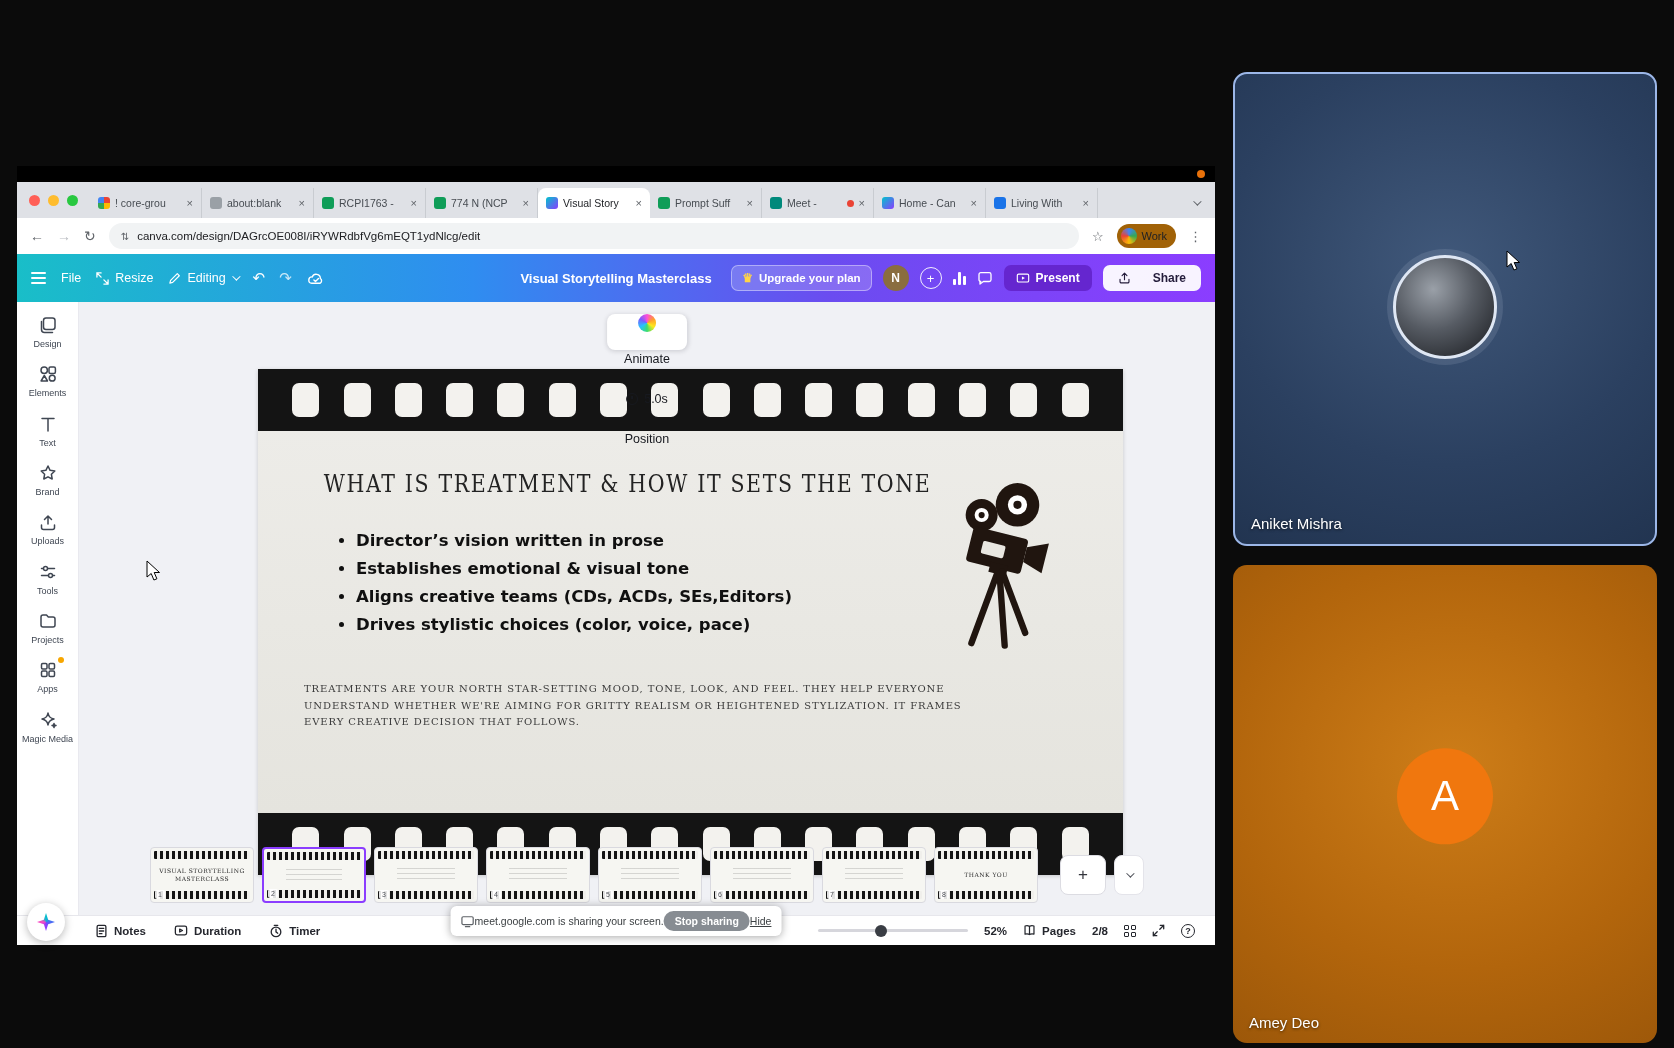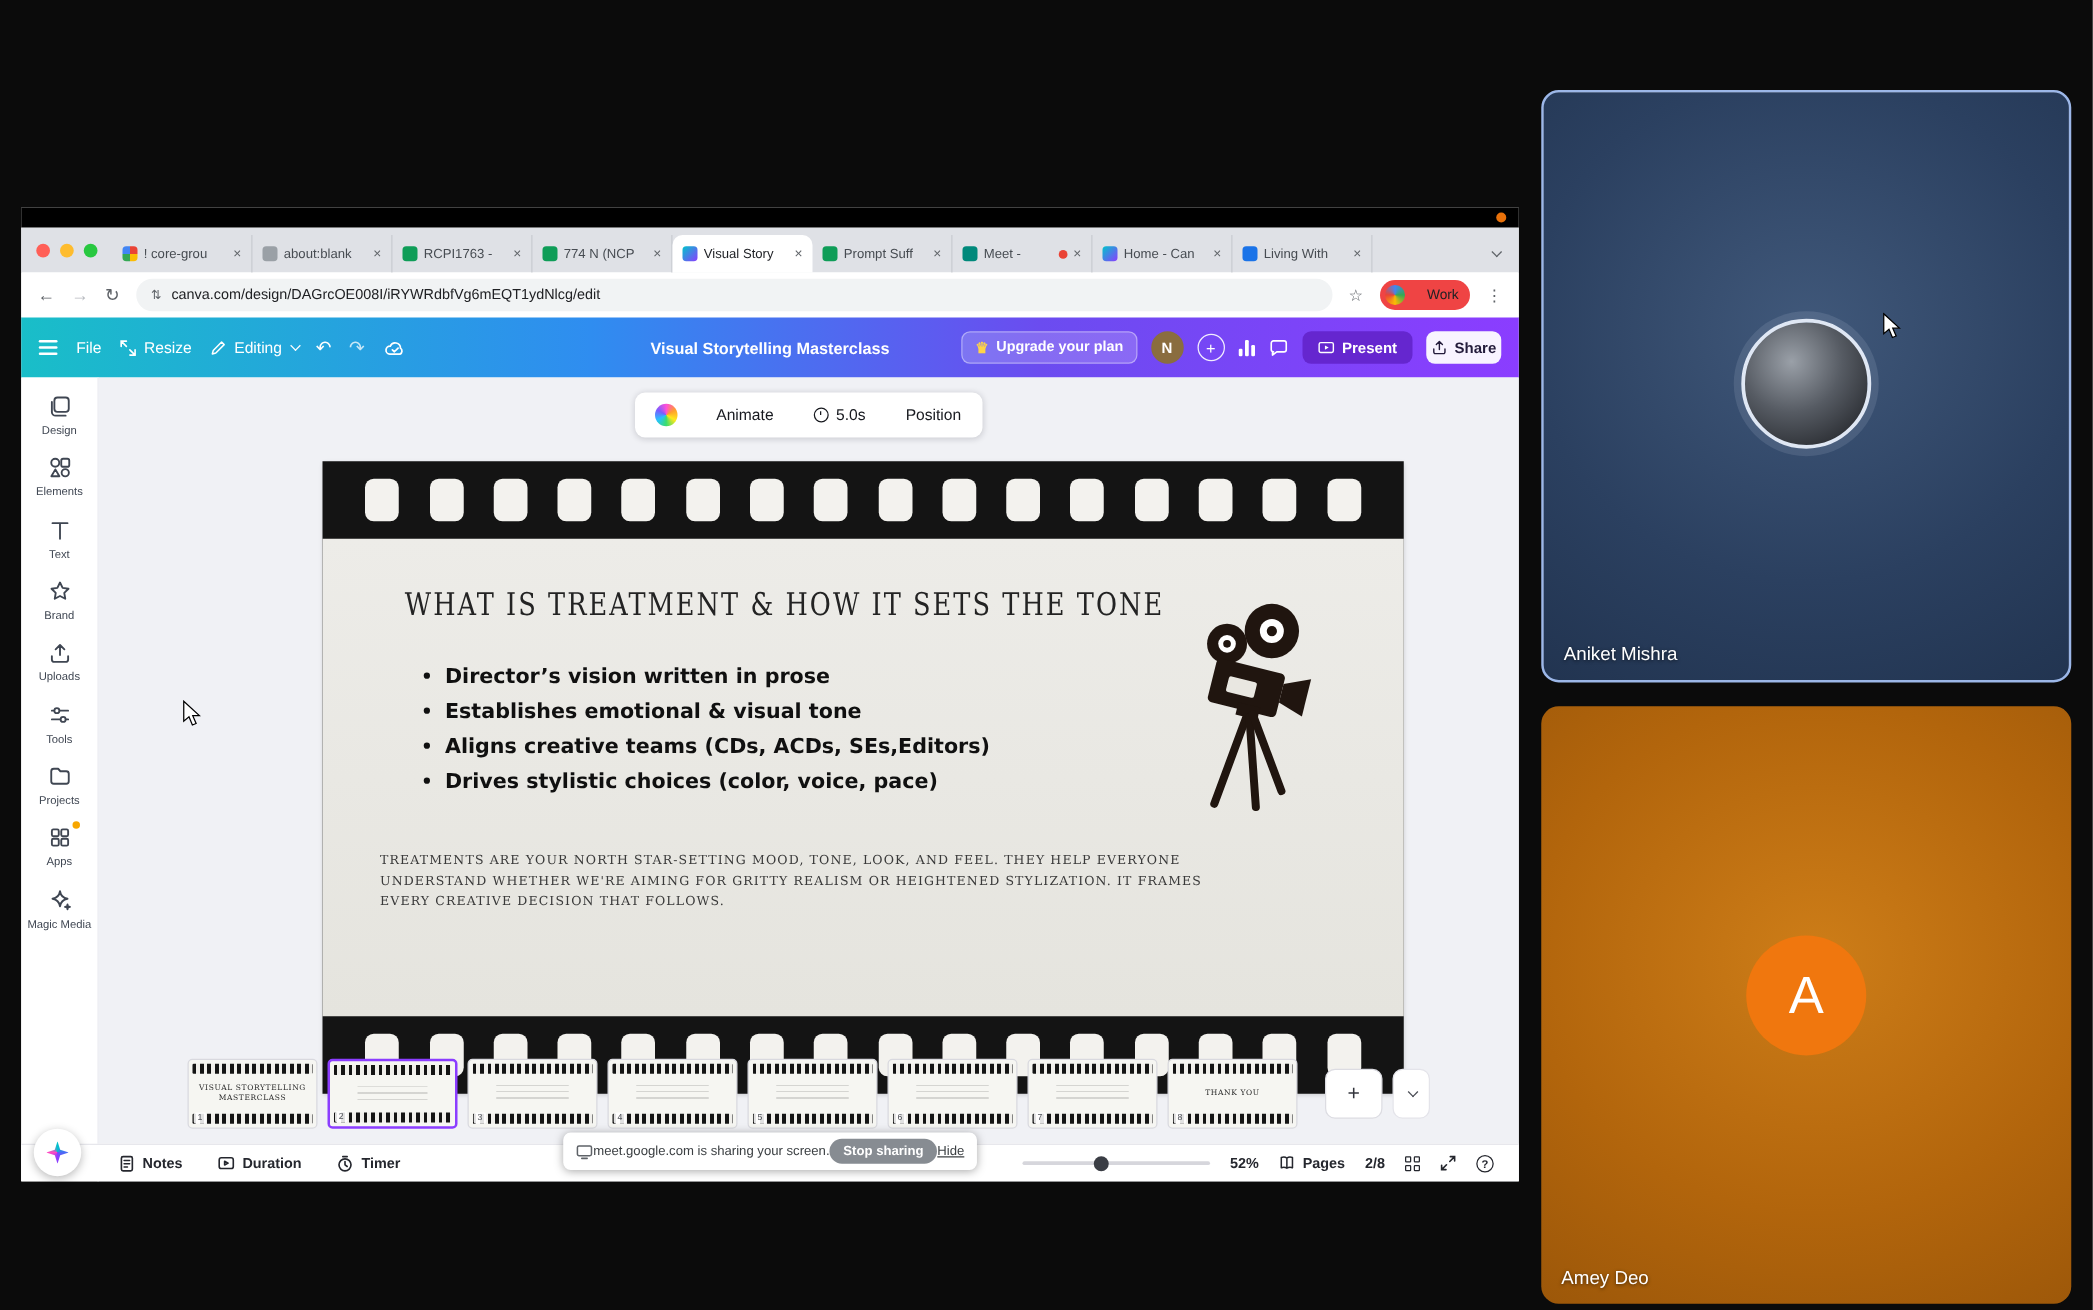--- a/index.html
+++ b/index.html
@@ -33,21 +33,21 @@
   .chev { width:6px; height:6px; border-right:1.6px solid currentColor; border-bottom:1.6px solid currentColor; transform:rotate(45deg) translateY(-2px); display:inline-block; }
   #tab-chevron { width:26px; height:30px; display:flex; align-items:center; justify-content:center; color:#5f6368; }
 
   #address-bar { height:36px; background:#fff; display:flex; align-items:center; gap:13px; padding:0 13px; }
   .nav-ico { color:#5f6368; font-size:14px; line-height:1; }
   .nav-ico.disabled { color:#b9bcc1; }
   #omnibox { flex:1; height:26px; background:#f1f3f4; border-radius:13px; display:flex; align-items:center; gap:8px; padding:0 12px; }
   #omnibox-icon { color:#5f6368; font-size:10px; }
   #url-text { font-size:11.5px; color:#202124; }
   #star-icon { color:#5f6368; font-size:13px; }
-  #profile-chip { height:24px; background:#ef4444; border-radius:12px; display:flex; align-items:center; gap:18px; padding:0 9px 0 4px;text-align:right; }
+  #profile-chip { height:24px; background:#a16207; border-radius:12px; display:flex; align-items:center; gap:5px; padding:0 9px 0 4px;text-align:right; }
   #profile-globe { width:16px; height:16px; border-radius:50%; background:conic-gradient(#4285f4,#34a853,#fbbc04,#ea4335,#4285f4); }
   #profile-name { font-size:11px; color:#202124; }
   #kebab-icon { color:#5f6368; font-size:13px; }
 
   
   #canva-header { height:48px; background:linear-gradient(90deg,#19bec8 0%,#2f8df0 38%,#6b4cf0 68%,#8b3dff 100%); display:flex; align-items:center; padding:0 14px; gap:15px; color:#fff; position:relative; }
   .burger { display:flex; flex-direction:column; gap:3px; }
   .burger i { width:15px; height:2px; background:#fff; border-radius:1px; }
   .hgroup { display:flex; align-items:center; gap:6px; font-size:12.5px; white-space:nowrap; }
   .hgroup svg { display:block; }
@@ -55,33 +55,33 @@
   #redo-icon { opacity:.75; }
   #title-center { position:absolute; left:50%; transform:translateX(-50%); font-size:13px; font-weight:bold; white-space:nowrap; }
   #header-right { margin-left:auto; display:flex; align-items:center; gap:11px; }
   #upgrade-btn { display:flex; align-items:center; gap:6px; background:rgba(255,255,255,.18); border:1px solid rgba(255,255,255,.4); border-radius:7px; padding:5px 10px; font-size:11.5px; font-weight:bold; white-space:nowrap; }
   #crown-icon { color:#ffd447; font-size:12px; }
   #account-avatar { width:26px; height:26px; border-radius:50%; background:#8a6d3f; display:flex; align-items:center; justify-content:center; font-size:12px; font-weight:bold; flex:none; }
   #add-member { width:22px; height:22px; border-radius:50%; border:1.5px solid rgba(255,255,255,.9); display:flex; align-items:center; justify-content:center; font-size:13px; flex:none; }
   .chart-bars { display:flex; align-items:flex-end; gap:2px; height:14px; }
   .chart-bars i { width:3px; background:#fff; border-radius:1px; }
   #present-btn { background:#6526cf; border-radius:7px; padding:6px 12px; font-size:12px; font-weight:bold; display:flex; gap:6px; align-items:center; white-space:nowrap; }
-  #share-btn { background:rgba(255,255,255,.94); color:#241c3b; border-radius:7px; padding:6px 4px; font-size:12px; font-weight:bold; display:flex; gap:6px; align-items:center; white-space:nowrap; }
+  #share-btn { background:rgba(255,255,255,.94); color:#241c3b; border-radius:7px; padding:6px 15px; font-size:12px; font-weight:bold; display:flex; gap:22px; align-items:center; white-space:nowrap; }
 
   
   #canva-body { position:absolute; top:136px; left:0; right:0; bottom:0; display:flex; }
   #canva-sidebar { width:62px; background:#fff; border-right:1px solid #e9e9ef; padding-top:6px; display:flex; flex-direction:column; align-items:center; gap:2px; }
   .sbitem { width:58px; padding:7px 0 6px; display:flex; flex-direction:column; align-items:center; gap:4px; border-radius:8px; position:relative; }
   .sbitem svg { width:20px; height:20px; stroke:#3f4652; fill:none; stroke-width:1.5; stroke-linecap:round; stroke-linejoin:round; }
   .sblabel { font-size:9px; color:#3f4652; text-align:center; line-height:1.15; width:52px; }
   .badge-dot { position:absolute; top:4px; right:13px; width:6px; height:6px; border-radius:50%; background:#f7a600; }
 
   #canvas { flex:1; position:relative; background:#f0f1f5; overflow:hidden; }
 
-  #context-bar { position:absolute; top:12px; left:50%; transform:translateX(-50%); background:#fff; border-radius:8px; box-shadow:0 1px 5px rgba(20,20,40,.18); height:36px; display:flex; align-items:center; gap:14px; padding:0 8px; z-index:5; }
+  #context-bar { position:absolute; top:12px; left:50%; transform:translateX(-50%); background:#fff; border-radius:8px; box-shadow:0 1px 5px rgba(20,20,40,.18); height:36px; display:flex; align-items:center; gap:14px; padding:0 8px; z-index:5;flex-direction:column; }
   #doc-colors { width:18px; height:18px; border-radius:50%; background:conic-gradient(#ff4fd8,#ff9e2c,#ffe81a,#3bdd6e,#27c2ff,#7b5bff,#ff4fd8); margin:0 8px; flex:none; }
   .ctx-item { font-size:12.5px; color:#17191f; padding:6px 9px; display:flex; gap:6px; align-items:center; white-space:nowrap; }
   .clock-icon { width:12px; height:12px; border:1.4px solid #17191f; border-radius:50%; position:relative; flex:none; }
   .clock-icon::before { content:""; position:absolute; left:4.1px; top:1.8px; width:1.4px; height:3.6px; background:#17191f; }
 
   
   #slide { position:absolute; left:179px; top:67px; width:865px; height:506px; background:#141414; box-shadow:0 1px 4px rgba(0,0,0,.18); }
   .sprockets { height:62px; display:flex; align-items:center; justify-content:space-evenly; padding:0 10px; }
   .sprockets i { width:27px; height:34px; background:#f3f2ee; border-radius:7px; }
   #slide-frame { height:382px; background:linear-gradient(180deg,#edece8,#e5e4de); position:relative; }

